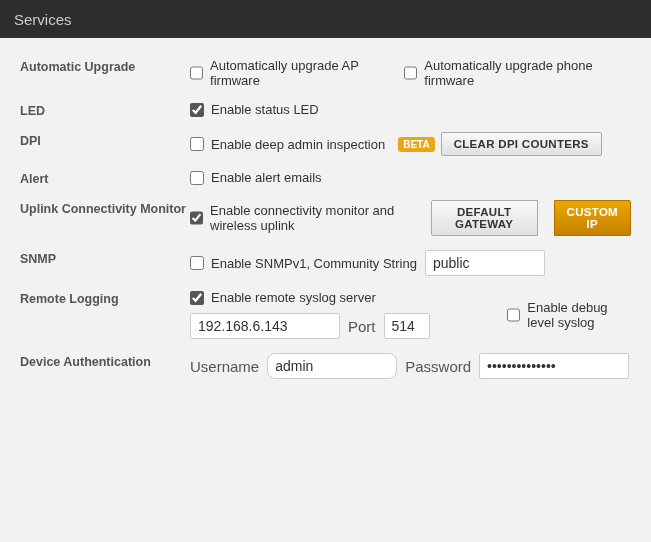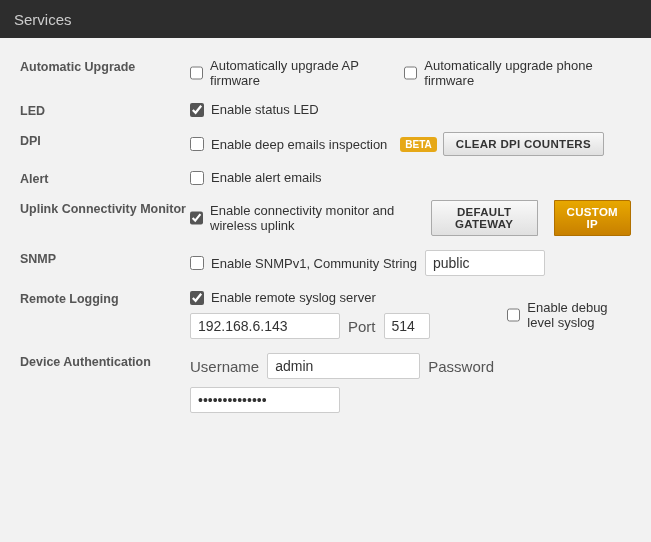--- a/index.html
+++ b/index.html
@@ -146,21 +146,21 @@
         <span>Enable status LED</span>
       </label>
     </div>
   </div>
 
   <div class="row">
     <div class="label-col">DPI</div>
     <div class="control-col">
       <label class="check-row">
         <input type="checkbox" style="">
-        <span>Enable deep emails inspection</span>
+        <span>Enable deep admin inspection</span>
         <span class="beta-badge">BETA</span>
       </label>
       <div>
         <button class="btn">CLEAR DPI COUNTERS</button>
       </div>
     </div>
   </div>
 
   <div class="row">
     <div class="label-col">Alert</div>
@@ -216,20 +216,20 @@
         <span>Enable debug level syslog</span>
       </label>
     </div>
   </div>
 
   <div class="row">
     <div class="label-col">Device Authentication</div>
     <div class="control-col">
       <div class="inline-row">
         <span class="port-label">Username</span>
-        <input type="text" class="text-input" value="admin" style="width: 153px;">
+        <input type="text" class="text-input" value="admin" style="width: 130px; border-radius: 8px;">
         <span class="port-label">Password</span>
         <input type="password" class="text-input" value="admin123456789" style="width: 150px;">
       </div>
     </div>
   </div>
 
 </div>
 
 </body></html>

